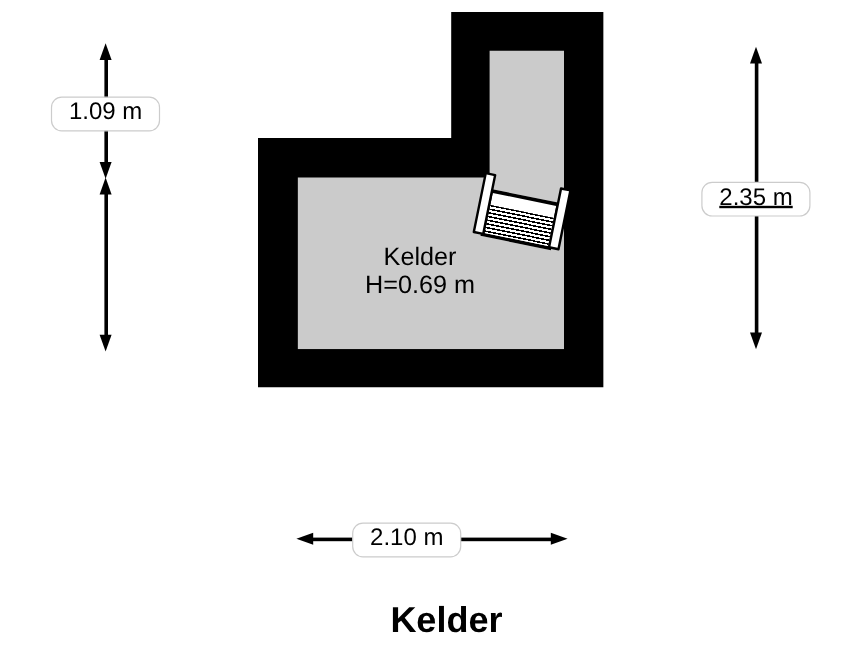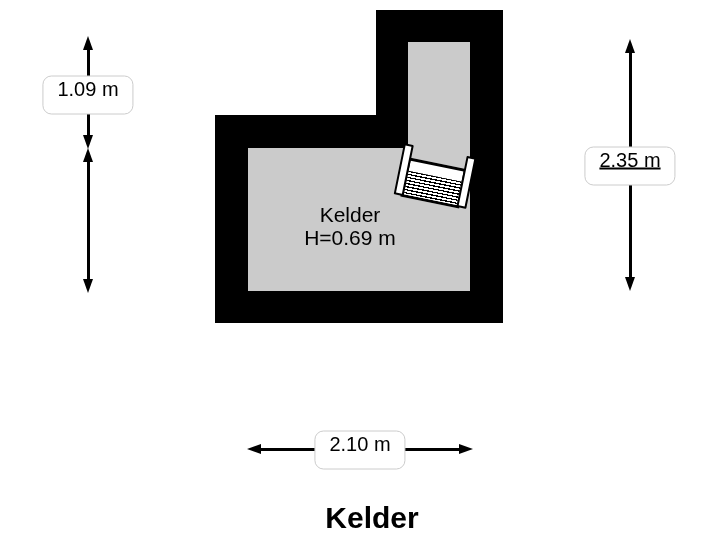--- a/index.html
+++ b/index.html
@@ -87,21 +87,21 @@
   .ah.down  { border-left: 5px solid transparent; border-right: 5px solid transparent; border-top: 14px solid var(--line); }
   .ah.left  { border-top: 5px solid transparent; border-bottom: 5px solid transparent; border-right: 14px solid var(--line); }
   .ah.right { border-top: 5px solid transparent; border-bottom: 5px solid transparent; border-left: 14px solid var(--line); }
   .dim-label {
     position: absolute;
     transform: translate(-50%, -50%);
     background: var(--label-bg);
     border: 1px solid var(--label-border);
     border-radius: 9px;
     padding: 0 14px;
-    height: 39px;
+    height: 29px;
     line-height: 25px;
     font-size: 20px;
     white-space: nowrap;
     text-align: center;
     z-index: 5;
   }
   
   .plan-title {
     position: absolute;
     left: 372px; top: 501px;
@@ -142,17 +142,17 @@
   <div class="ah down" style="left:83px; top:279px;"></div>
 
   <div class="dim-line-v" style="left:628.5px; top:49px; height:232px;"></div>
   <div class="ah up" style="left:625px; top:39px;"></div>
   <div class="ah down" style="left:625px; top:277px;"></div>
   <div class="dim-label" style="left:630px; top:166px;text-decoration:underline;">2.35 m</div>
 
   <div class="dim-line-h" style="left:257px; top:447.5px; width:206px;"></div>
   <div class="ah left" style="left:247px; top:444px;"></div>
   <div class="ah right" style="left:459px; top:444px;"></div>
-  <div class="dim-label" style="left:360px; top:450px;text-align:right;">2.10 m</div>
+  <div class="dim-label" style="left:339px; top:450px;text-align:right;">2.10 m</div>
 
   <div class="plan-title">Kelder</div>
 
 </div>
 
 </body></html>

